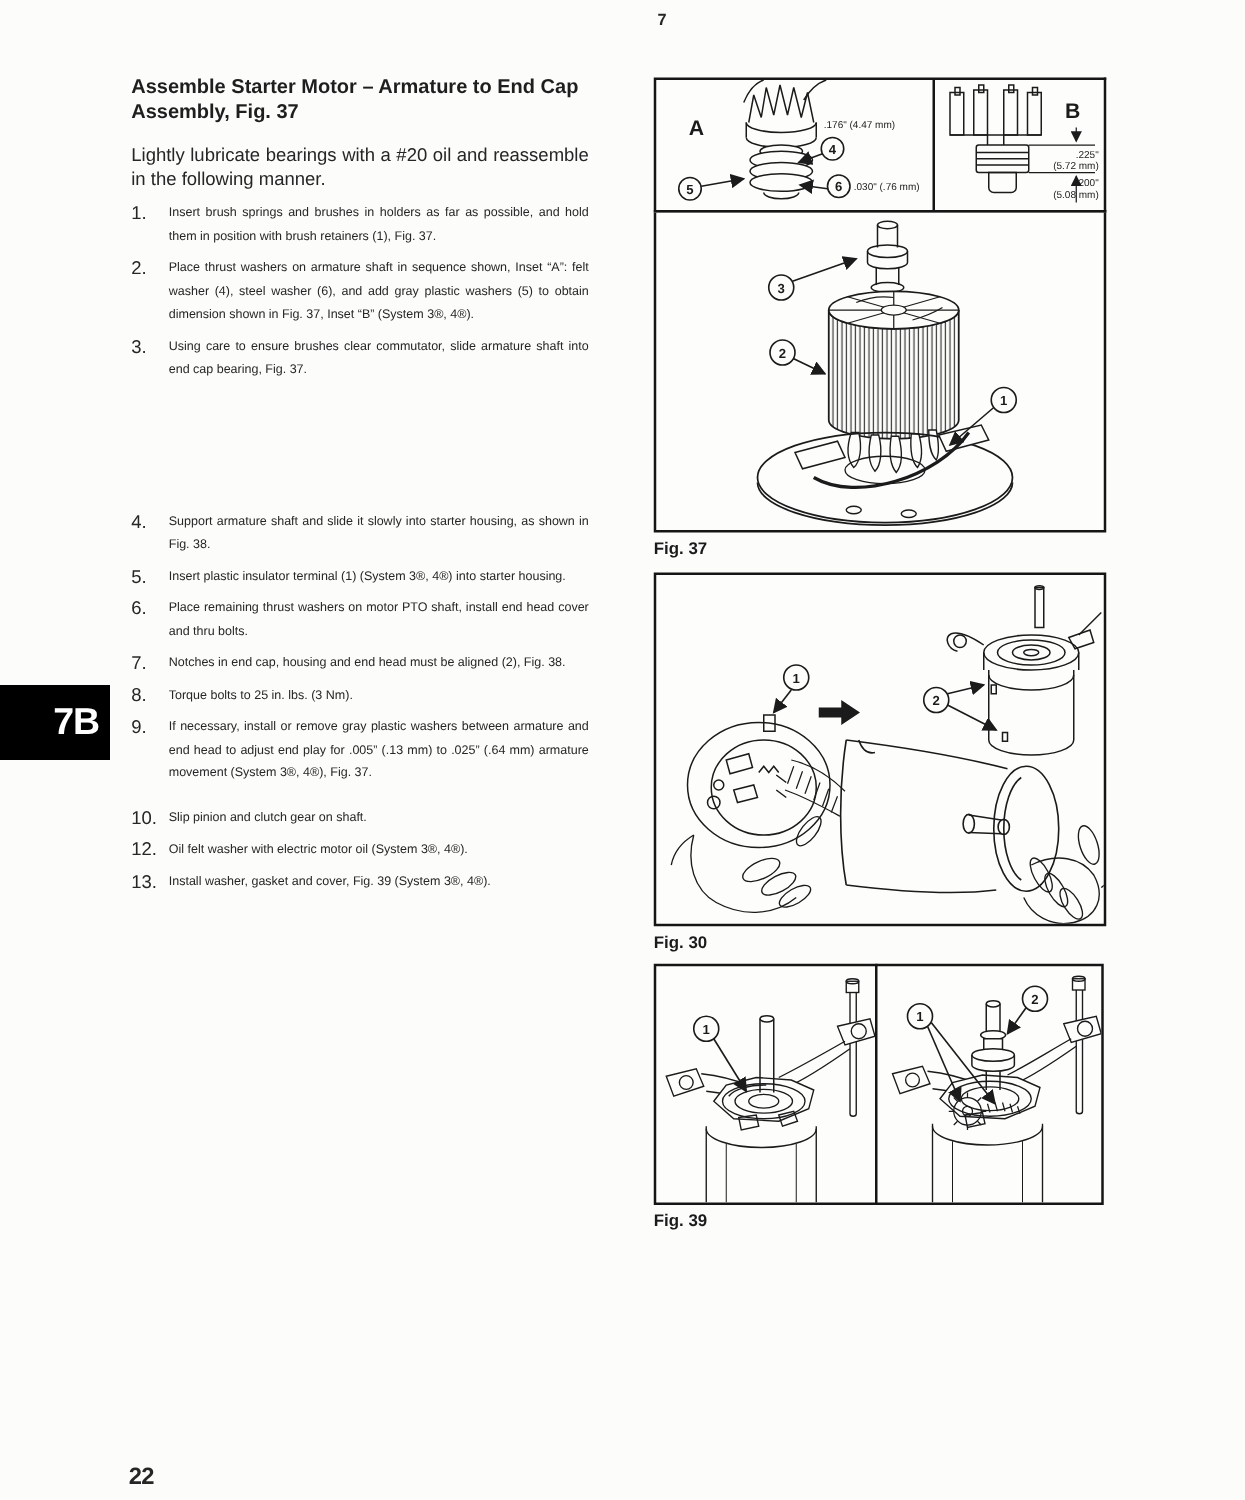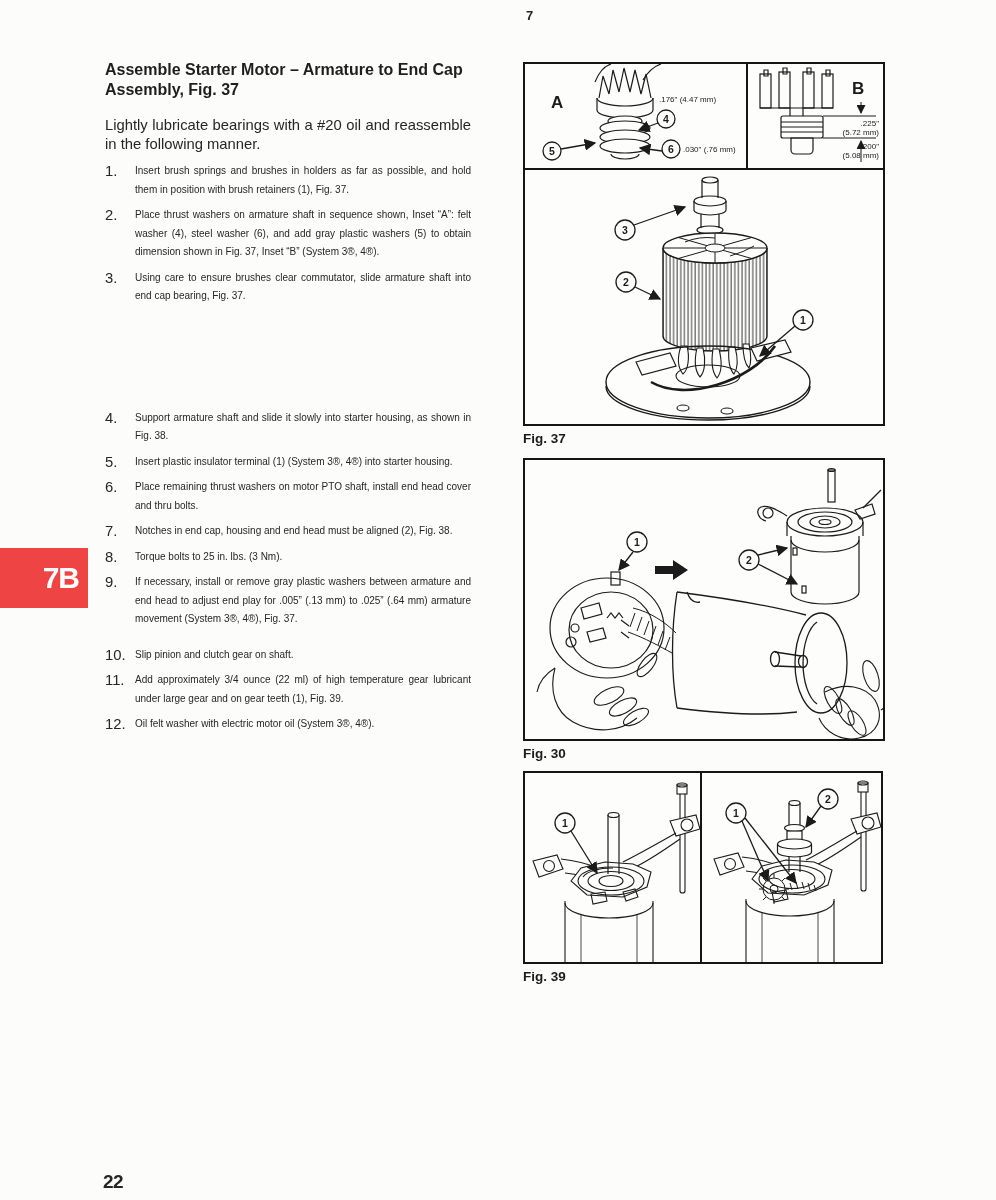--- a/index.html
+++ b/index.html
@@ -2,21 +2,21 @@
 <html><head>
 <meta charset="utf-8">
 <style>
   html,body{margin:0;padding:0;}
   body{background:#e8e8e6;font-family:"Liberation Sans", sans-serif;}
   .page{position:relative;width:996px;height:1200px;background:#fcfcfa;color:#262626;overflow:hidden;}
 
   .top-num{position:absolute;left:526px;top:8px;font-size:13px;font-weight:bold;}
   .bottom-num{position:absolute;left:103px;top:1171px;font-size:19px;font-weight:bold;letter-spacing:-0.5px;text-align:right;}
 
-  .section-tab{position:absolute;left:0;top:548px;width:88px;height:60px;background:#ef4444;color:#fff;
+  .section-tab{position:absolute;left:0;top:548px;width:88px;height:60px;background:#000000;color:#fff;
     font-size:30px;font-weight:bold;text-align:right;line-height:60px;padding-right:9px;box-sizing:border-box;
     font-family:"Liberation Sans", sans-serif;letter-spacing:-1px;}
 
   .left-col{position:absolute;left:105px;top:60px;width:366px;}
   h2.heading{font-size:16px;line-height:20px;margin:0 0 9px 0;font-weight:bold;color:#1e1e1e;}
   p.intro{font-size:14.8px;line-height:18.5px;margin:16px 0 9px 0;text-align:justify;}
   .steps{margin:0;padding:0;}
   .step{display:flex;margin:0 0 7px 0;}
   .step .num{width:30px;flex:none;font-size:14.8px;line-height:18.5px;}
   .step .txt{flex:1;font-size:10px;line-height:18.5px;text-align:justify;}
@@ -89,26 +89,26 @@
       <div class="step">
           <div class="num">9.</div>
           <div class="txt">If necessary, install or remove gray plastic washers between armature and end head to adjust end play for .005” (.13 mm) to .025” (.64 mm) armature movement (System 3®, 4®), Fig. 37.</div>
         </div>
       <div class="gap-sm"></div>
       <div class="step">
           <div class="num">10.</div>
           <div class="txt">Slip pinion and clutch gear on shaft.</div>
         </div>
       <div class="step">
-          <div class="num">11.</div>
-          <div class="txt">Add approximately 3/4 ounce (22 ml) of high temperature gear lubricant under large gear and on gear teeth (1), Fig. 39.</div>
-        </div>
-      <div class="step">
           <div class="num">12.</div>
           <div class="txt">Oil felt washer with electric motor oil (System 3®, 4®).</div>
+        </div>
+      <div class="step">
+          <div class="num">13.</div>
+          <div class="txt">Install washer, gasket and cover, Fig. 39 (System 3®, 4®).</div>
         </div>
     </div>
   </div>
 
   <div class="right-col">
 
     <div>
       <div class="fig37-insets">
         <div class="figbox inset-a">
           <svg width="221" height="104" viewBox="0 0 221 104">

